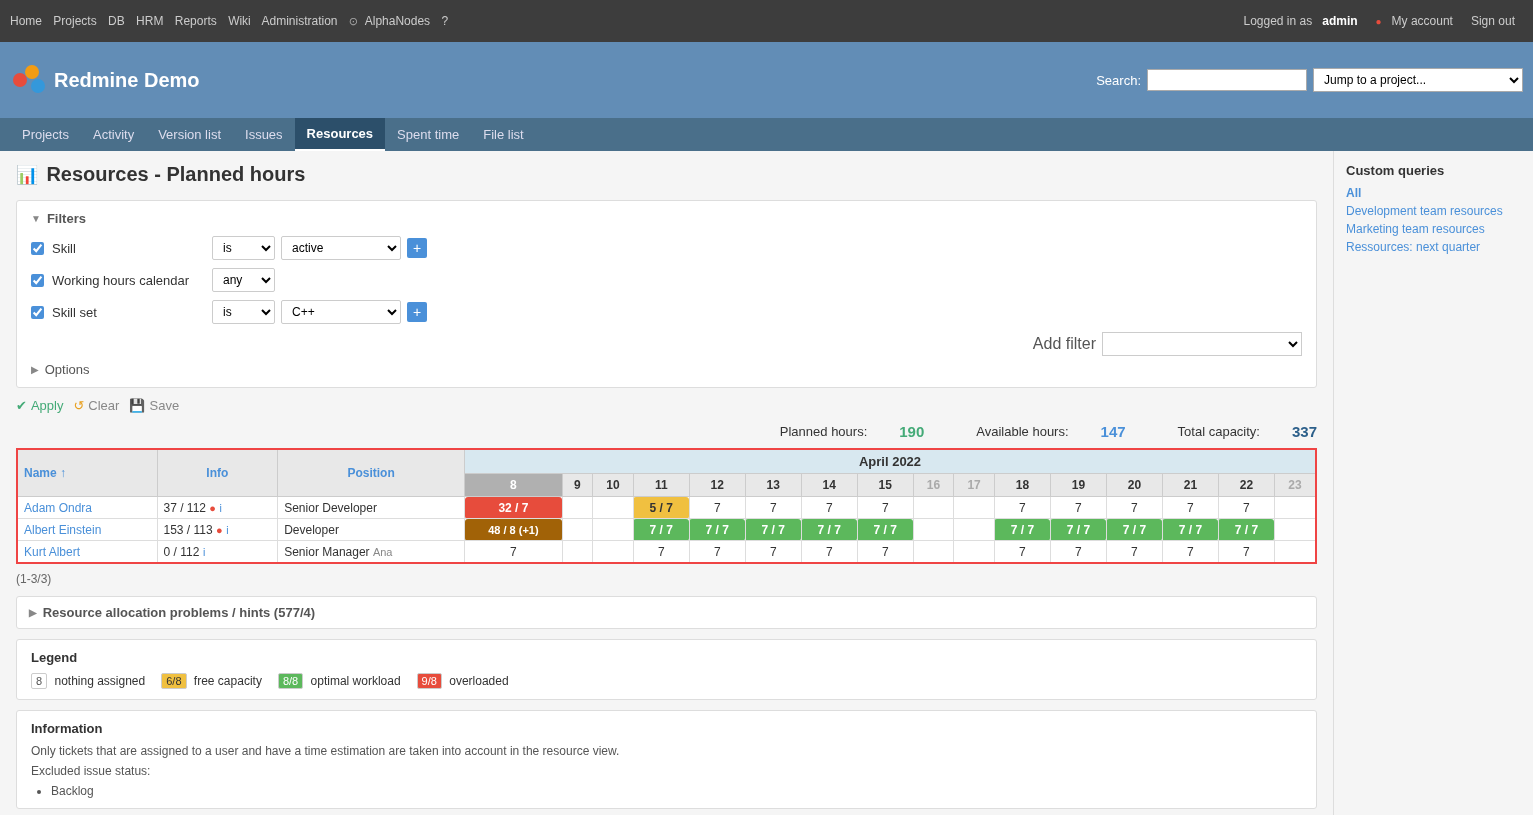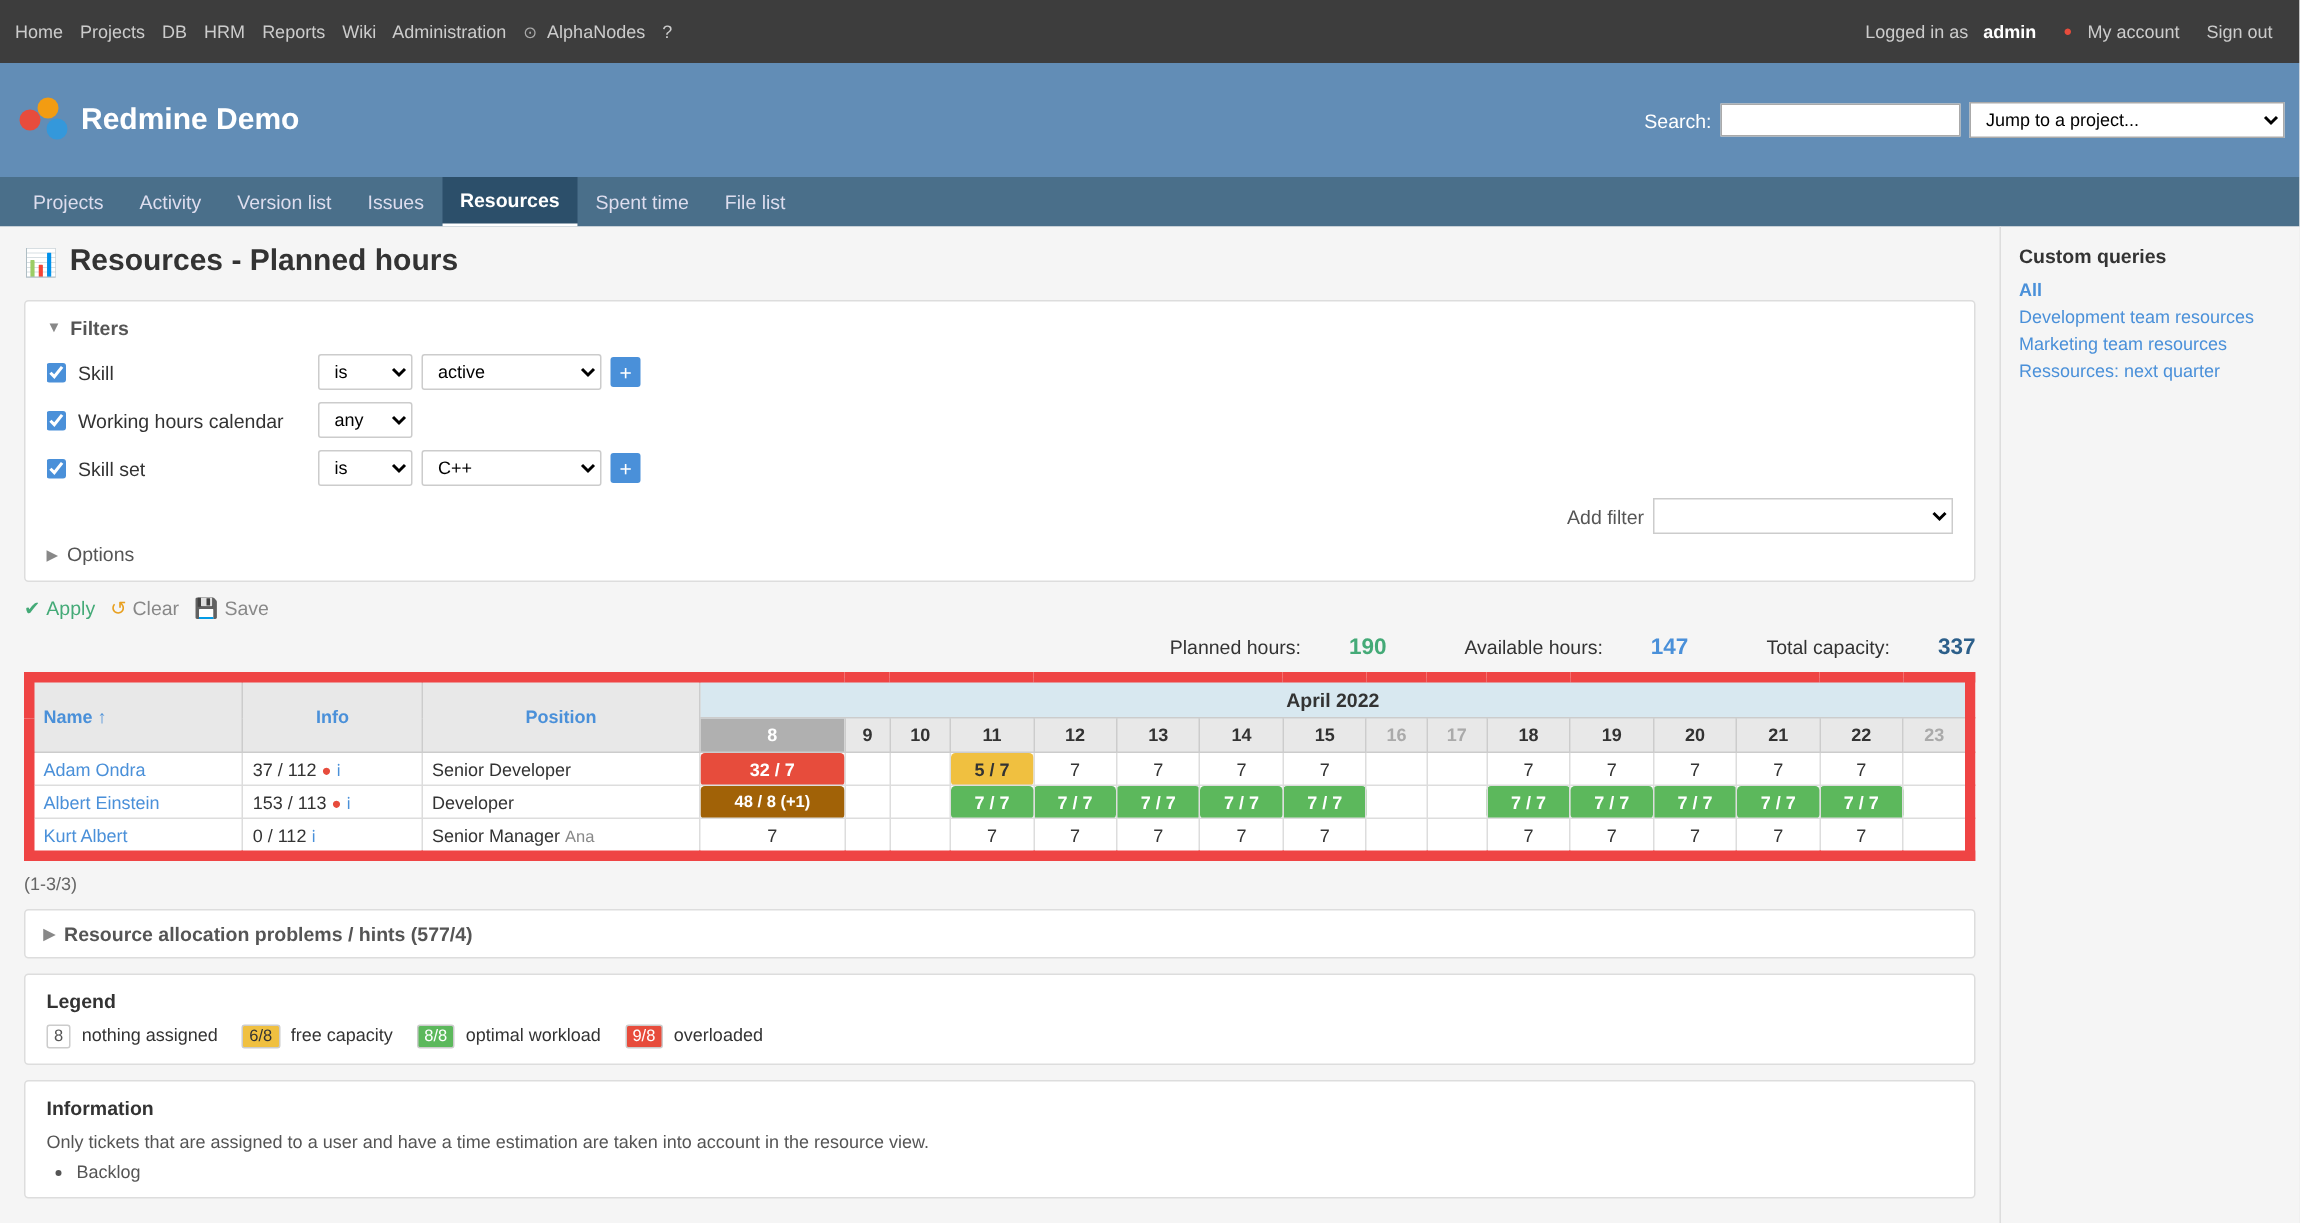--- a/index.html
+++ b/index.html
@@ -40,41 +40,41 @@
     .filters-header { display: flex; align-items: center; gap: 6px; font-weight: bold; font-size: 13px; margin-bottom: 10px; cursor: pointer; color: #555; }
     .filter-row { display: flex; align-items: center; margin-bottom: 8px; }
     .filter-checkbox { margin-right: 8px; accent-color: #4a90d9; }
     .filter-label { width: 160px; font-size: 13px; }
     .filter-op { padding: 3px 6px; border: 1px solid #ccc; font-size: 12px; border-radius: 2px; margin-right: 6px; background: #fff; }
     .filter-val { padding: 3px 6px; border: 1px solid #ccc; font-size: 12px; border-radius: 2px; margin-right: 6px; background: #fff; }
     .filter-add-btn { background: #4a90d9; color: #fff; border: none; border-radius: 2px; padding: 2px 6px; font-size: 14px; cursor: pointer; }
 
     
     .add-filter-row { display: flex; align-items: center; justify-content: flex-end; margin-top: 6px; }
-    .add-filter-label { font-size: 13px; color: #555; margin-right: 6px; }
+    .add-filter-label { font-size: 16px; color: #555; margin-right: 6px; }
     .add-filter-select { padding: 3px 6px; border: 1px solid #ccc; font-size: 12px; background: #fff; width: 200px; }
 
     
     .options-row { display: flex; align-items: center; gap: 6px; margin-top: 6px; font-size: 13px; color: #555; cursor: pointer; }
     .options-row span { font-weight: normal; }
 
     
     .action-bar { display: flex; align-items: center; gap: 10px; margin: 8px 0 10px 0; }
     .btn-apply { background: none; border: none; color: #4a7; font-size: 13px; cursor: pointer; display: flex; align-items: center; gap: 4px; }
     .btn-clear { background: none; border: none; color: #888; font-size: 13px; cursor: pointer; display: flex; align-items: center; gap: 4px; }
     .btn-save { background: none; border: none; color: #888; font-size: 13px; cursor: pointer; display: flex; align-items: center; gap: 4px; }
 
     
     .summary-stats { display: flex; justify-content: flex-end; align-items: center; gap: 32px; margin-bottom: 8px; font-size: 13px; }
     .stat-value { color: #4a7; font-weight: bold; font-size: 15px; }
     .stat-value.blue { color: #4a90d9; }
     .stat-value.dark-blue { color: #2c5f8a; }
 
     
-    .resource-table { width: 100%; border-collapse: collapse; font-size: 12px; background: #fff; border: 7px solid #ef4444; }
+    .resource-table { width: 100%; border-collapse: collapse; font-size: 12px; background: #fff; border: 2px solid #ef4444; }
     .resource-table th { background: #e8e8e8; border: 1px solid #ccc; padding: 4px 6px; text-align: center; font-size: 12px; }
     .resource-table th.name-col { text-align: left; color: #4a90d9; cursor: pointer; }
     .resource-table th.info-col { color: #4a90d9; }
     .resource-table th.pos-col { color: #4a90d9; }
     .resource-table th.month-header { background: #d8e8f0; font-weight: bold; font-size: 13px; }
     .resource-table td { border: 1px solid #ddd; padding: 3px 6px; text-align: center; }
     .resource-table td.name-cell { text-align: left; }
     .resource-table td.info-cell { text-align: left; }
     .resource-table td.pos-cell { text-align: left; }
 
@@ -423,20 +423,21 @@
         <div>
           <span class="legend-cell overloaded">9/8</span>
           <span>overloaded</span>
         </div>
       </div>
     </div>
 
     <div class="info-section">
       <div class="info-title">Information</div>
       <p class="info-text">Only tickets that are assigned to a user and have a time estimation are taken into account in the resource view.</p>
+      <p class="info-text">Excluded issue status:</p>
       <ul class="info-list">
         <li>Backlog</li>
       </ul>
     </div>
 
   </div>
 
   <div id="sidebar">
     <div class="sidebar-title">Custom queries</div>
     <a href="#" class="sidebar-link all">All</a>

